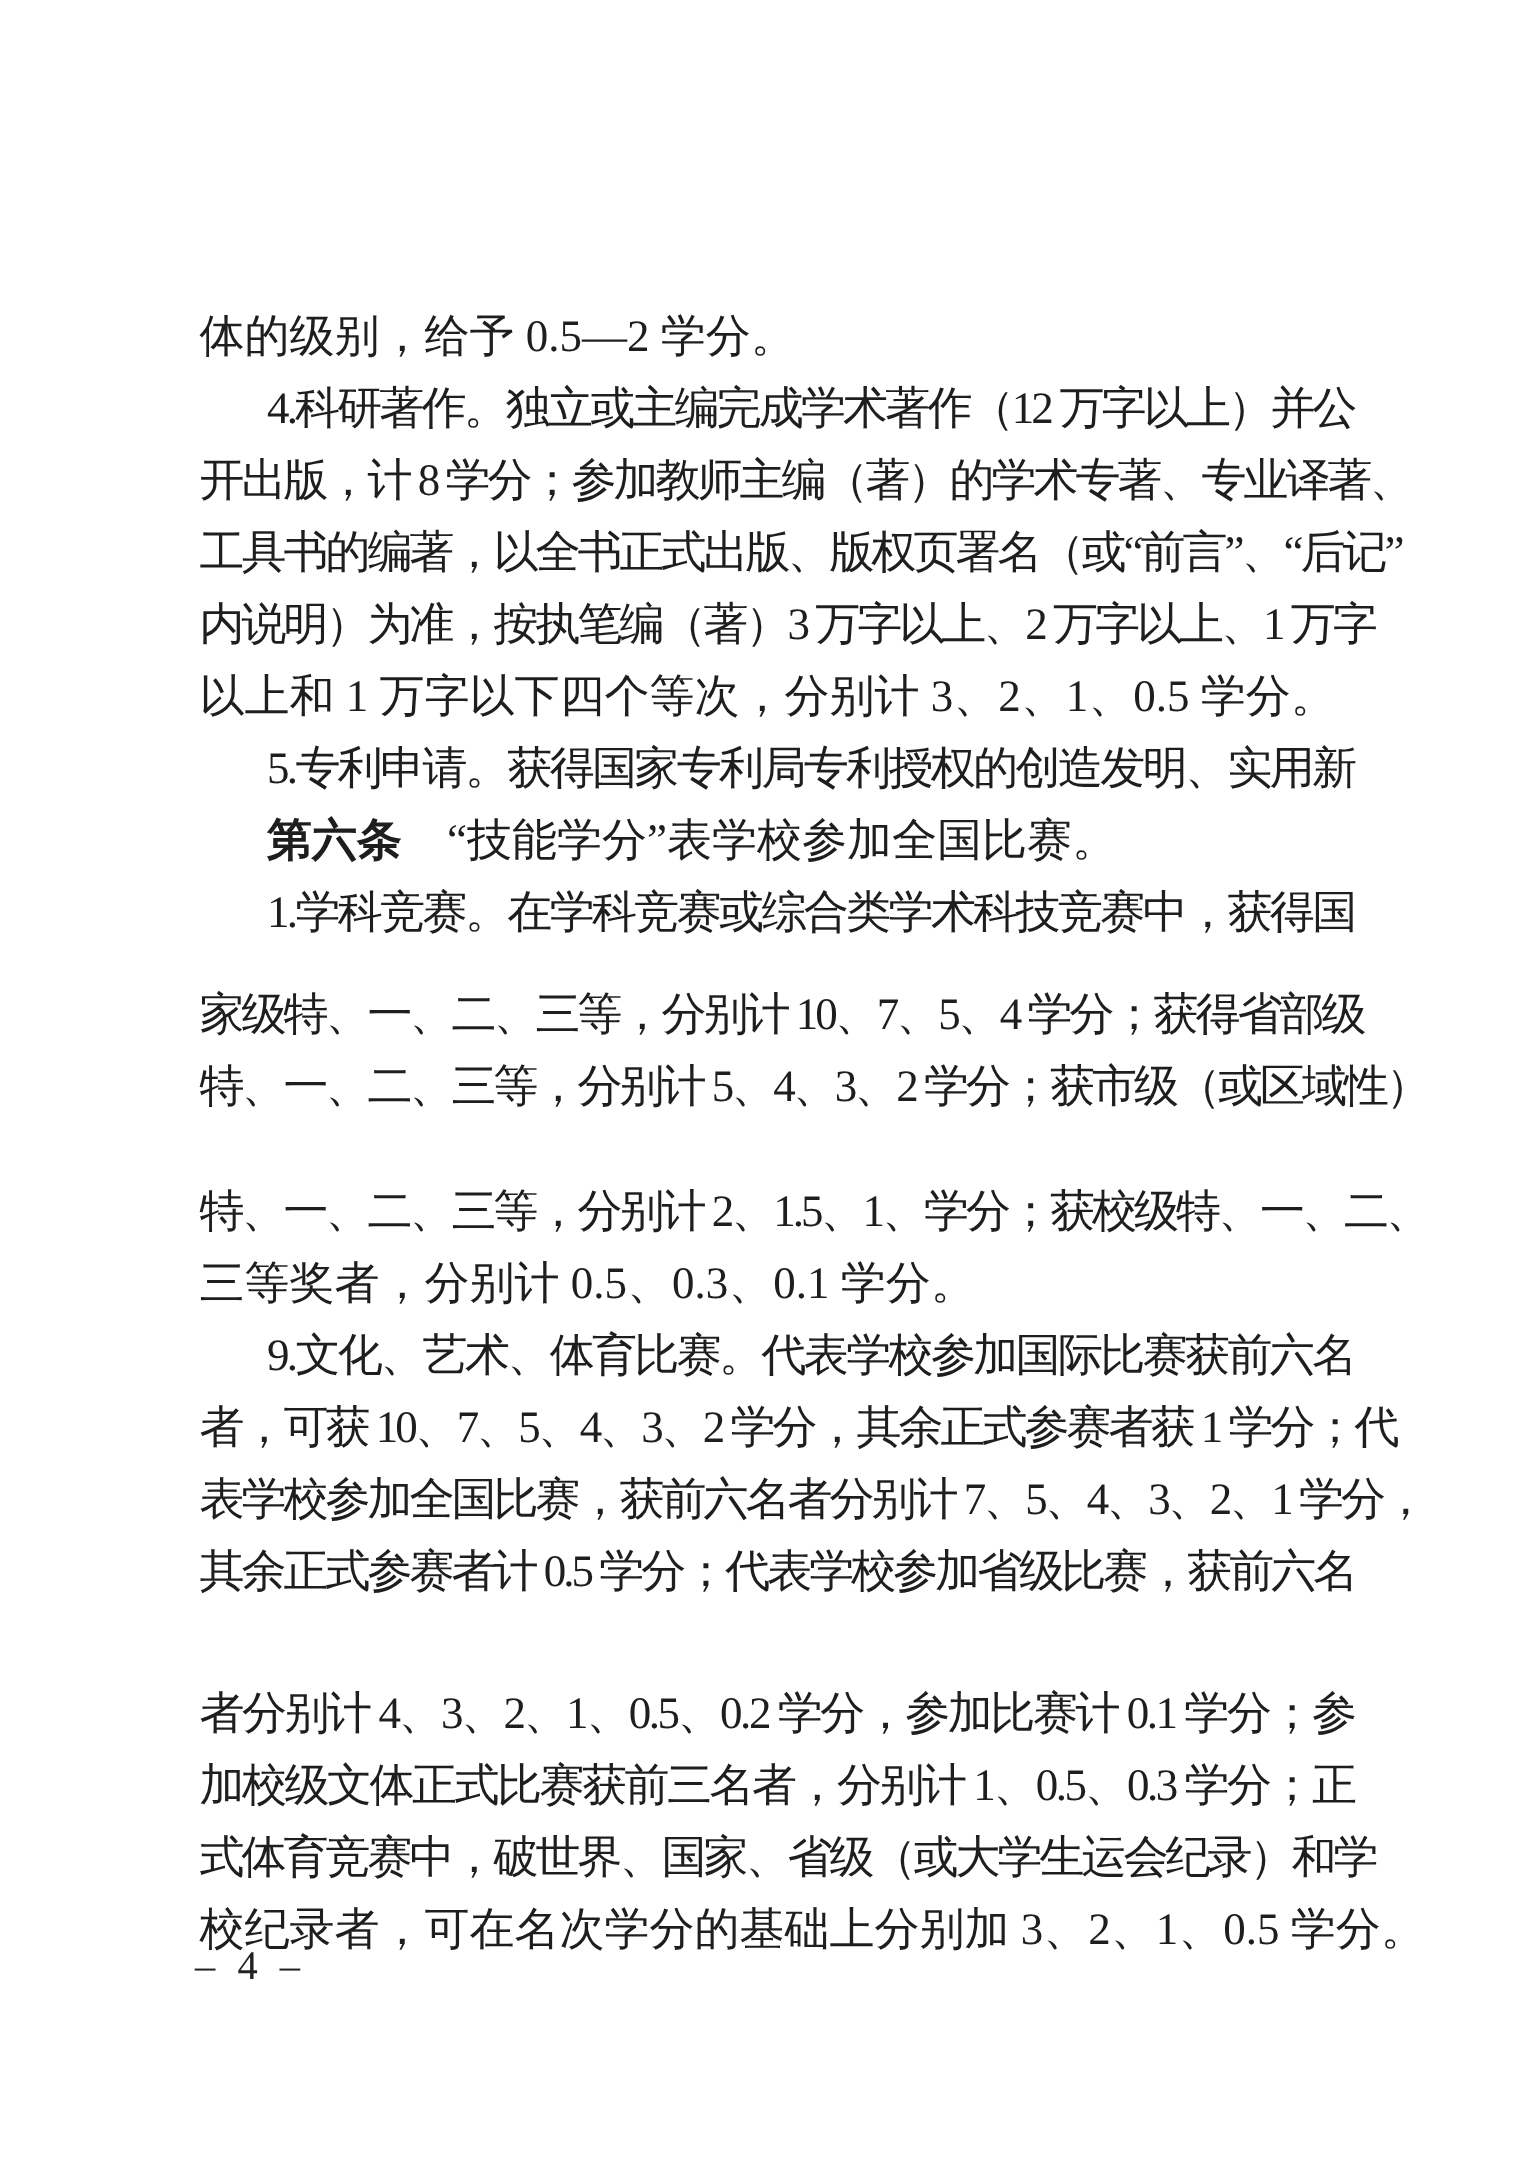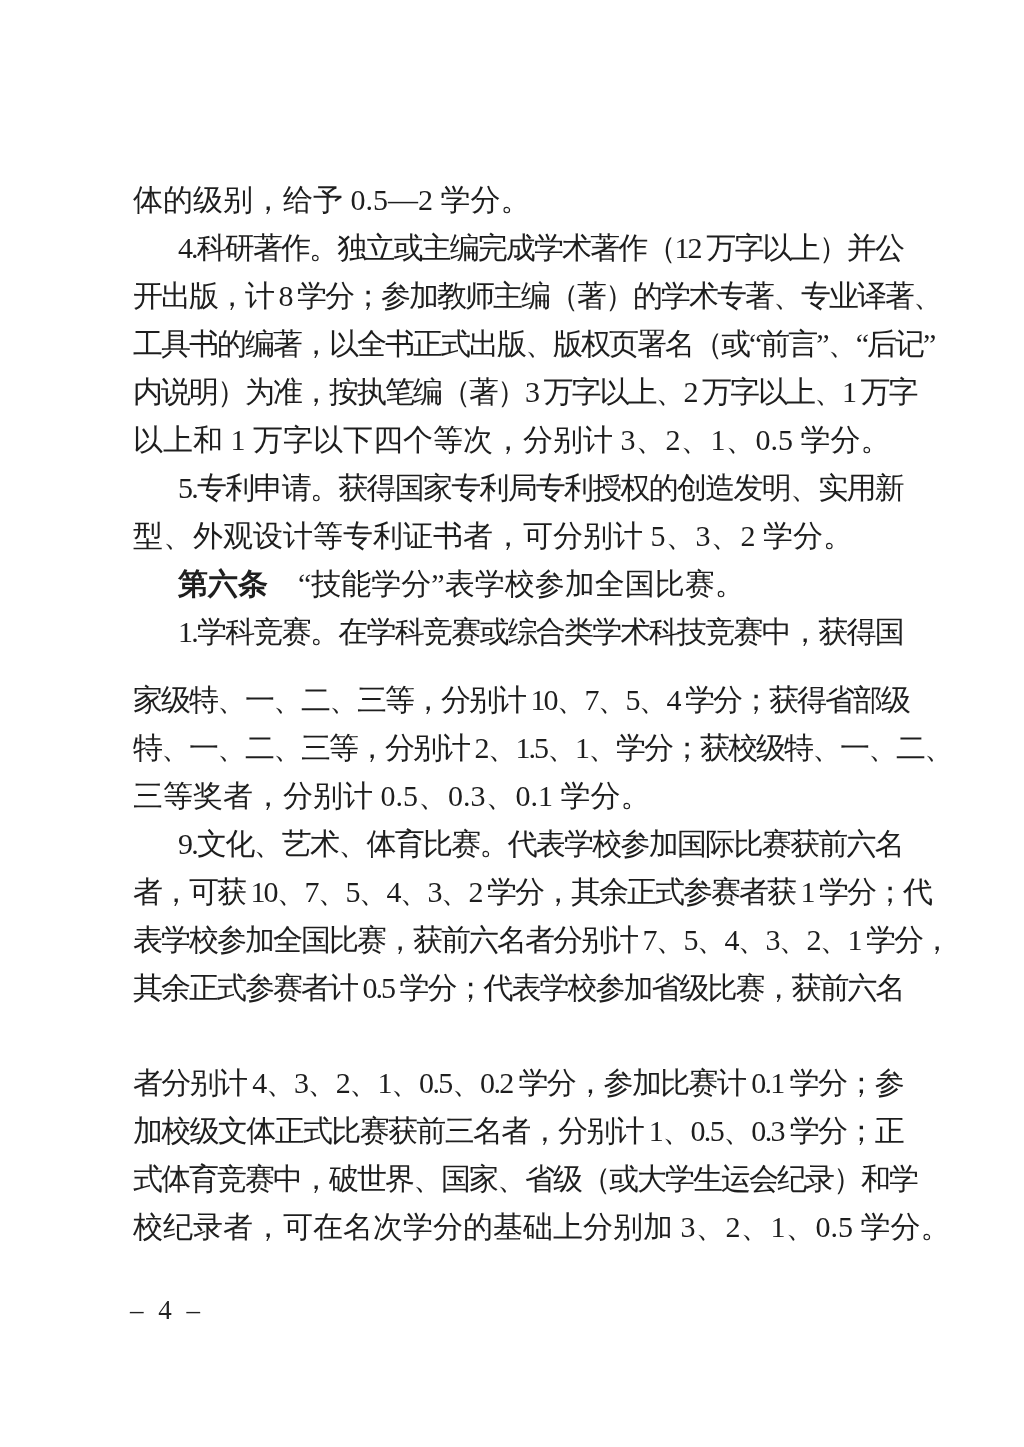--- a/index.html
+++ b/index.html
@@ -12,21 +12,21 @@
     font-family: "Liberation Serif", "DejaVu Serif", serif;
   }
   .page {
     position: absolute;
     inset: 0;
     background: #ffffff;
   }
   .text-block {
     position: absolute;
     left: 133px;
-    top: 176px;
+    top: 201px;
     width: 770px;
     color: #1e1e1e;
     font-size: 30px;
     line-height: 48px;
   }
   .line {
     height: 48px;
     white-space: pre; 
   }
   .ind { padding-left: 45px; }  
@@ -48,25 +48,25 @@
 <div class="page">
 
   <div class="text-block">
     <div class="line">体的级别，给予 0.5—2 学分。</div>
     <div class="line j ind" style="letter-spacing: -1.89655px;">4.科研著作。独立或主编完成学术著作（12 万字以上）并公</div>
     <div class="line j" style="letter-spacing: -2px;">开出版，计 8 学分；参加教师主编（著）的学术专著、专业译著、</div>
     <div class="line j" style="letter-spacing: -2px;">工具书的编著，以全书正式出版、版权页署名（或“前言”、“后记”</div>
     <div class="line j" style="letter-spacing: -2px;">内说明）为准，按执笔编（著）3 万字以上、2 万字以上、1 万字</div>
     <div class="line">以上和 1 万字以下四个等次，分别计 3、2、1、0.5 学分。</div>
     <div class="line j ind" style="letter-spacing: -1.75926px;">5.专利申请。获得国家专利局专利授权的创造发明、实用新</div>
-    <div class="line">型、外观设计等专利证书者，可分别计 5、3、2 学分。</div>
     <div class="line ind"><span class="bold">第六条</span><span>　“技能学分”表学校参加全国比赛。</span></div>
     <div class="line j ind" style="letter-spacing: -1.75926px;">1.学科竞赛。在学科竞赛或综合类学术科技竞赛中，获得国</div>
     <div class="line j" style="letter-spacing: -2px; margin-top: 20px;">家级特、一、二、三等，分别计 10、7、5、4 学分；获得省部级</div>
-    <div class="line j" style="letter-spacing: -2px;">特、一、二、三等，分别计 2、1.5、1、学分；获校级特、一、二、</div>
+    <div class="line j" style="letter-spacing: -2px;">特、一、二、三等，分别计 5、4、3、2 学分；获市级（或区域性）</div>
+    <div class="line j" style="letter-spacing: -2px; margin-top: 35px;">特、一、二、三等，分别计 2、1.5、1、学分；获校级特、一、二、</div>
     <div class="line">三等奖者，分别计 0.5、0.3、0.1 学分。</div>
     <div class="line j ind" style="letter-spacing: -1.75926px;">9.文化、艺术、体育比赛。代表学校参加国际比赛获前六名</div>
     <div class="line j" style="letter-spacing: -2px;">者，可获 10、7、5、4、3、2 学分，其余正式参赛者获 1 学分；代</div>
     <div class="line j" style="letter-spacing: -2px;">表学校参加全国比赛，获前六名者分别计 7、5、4、3、2、1 学分，</div>
     <div class="line j" style="letter-spacing: -2px;">其余正式参赛者计 0.5 学分；代表学校参加省级比赛，获前六名</div>
     <div class="line j" style="letter-spacing: -1.64474px; margin-top: 47px;">者分别计 4、3、2、1、0.5、0.2 学分，参加比赛计 0.1 学分；参</div>
     <div class="line j" style="letter-spacing: -1.66667px;">加校级文体正式比赛获前三名者，分别计 1、0.5、0.3 学分；正</div>
     <div class="line j" style="letter-spacing: -2px;">式体育竞赛中，破世界、国家、省级（或大学生运会纪录）和学</div>
     <div class="line">校纪录者，可在名次学分的基础上分别加 3、2、1、0.5 学分。</div>
   </div>

